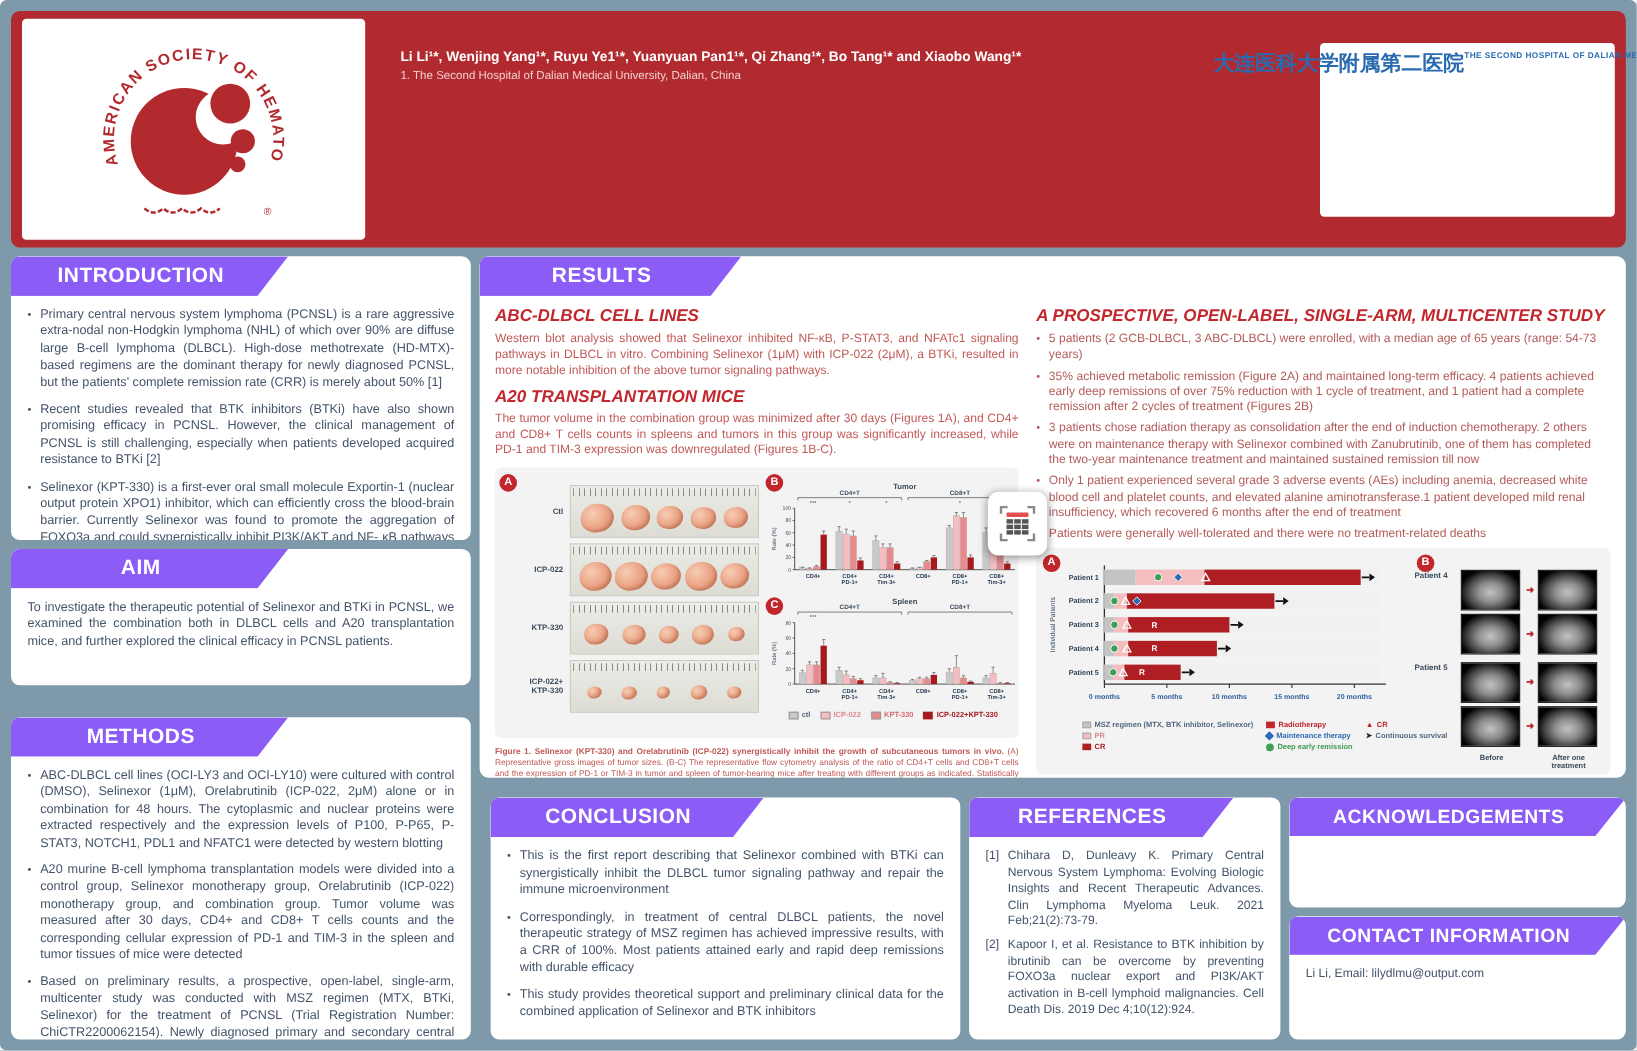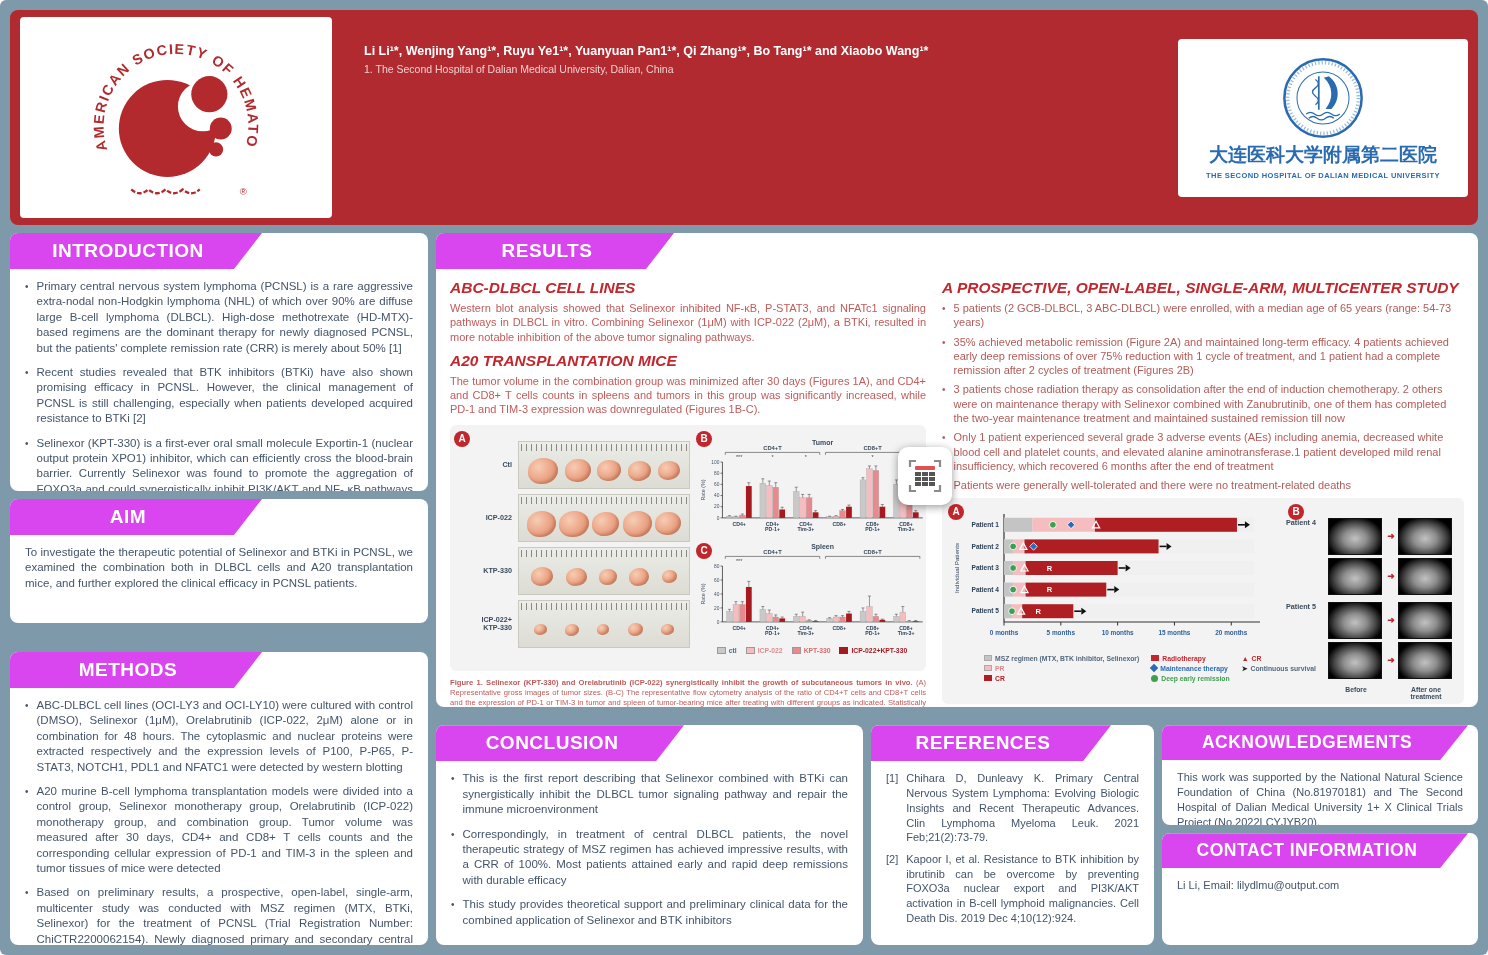--- a/index.html
+++ b/index.html
@@ -7,41 +7,41 @@
   .poster { position:relative; width:1488px; height:955px; background:#7d99aa; padding:10px; border-radius:6px; overflow:hidden; }
 
   
   .masthead { display:flex; gap:12px; background:#b12a2f; border-radius:8px; height:215px; padding:7px 10px; }
   .logo-box { background:#fff; border-radius:4px; }
   .logo-ash { width:312px; display:flex; align-items:center; justify-content:center; }
   .title-block { flex:1; color:#fff; padding:14px 6px 0 20px; }
   .ptitle { font-size:23.5px; font-style:italic; font-weight:bold; line-height:1.3; letter-spacing:0.2px; }
   .authors { margin-top:13px; font-size:12.5px; font-weight:bold; }
   .affiliation { margin-top:5px; font-size:10.5px; color:#f3cfd0; }
-  .logo-hospital { width:290px; height:158px; margin:auto 0; display:flex; flex-direction:column; align-items:center; justify-content:center; padding:4px; }
+  .logo-hospital { width:268px; height:158px; margin:auto 0; display:flex; flex-direction:row; align-items:flex-start; justify-content:center; padding:4px; }
   .hosp-cn { color:#2a6bb0; font-size:19px; font-weight:bold; margin-top:2px; white-space:nowrap; }
   .hosp-en { color:#2a6bb0; font-size:7.5px; font-weight:bold; letter-spacing:0.4px; margin-top:3px; white-space:nowrap; }
 
   
   .content { display:flex; gap:8px; margin-top:8px; height:712px; }
   .col-left { width:418px; display:flex; flex-direction:column; gap:8px; }
   .col-right { flex:1; display:flex; flex-direction:column; gap:18px;align-items:flex-end; }
   .card { background:#fff; border-radius:8px; overflow:hidden; position:relative; }
   .card-intro { height:258px; }
   .card-aim { height:124px; }
   .card-methods { flex:1;margin-top:21px; }
   .card-results { height:504px; }
   .bottom-row { display:flex; gap:8px; flex:1; }
   .card-conclusion { width:427px; }
   .card-references { width:283px; }
   .stack { flex:1; display:flex; flex-direction:column; gap:8px; }
   .card-ack { height:100px; }
   .card-contact { flex:1; }
 
-  .banner { background:#d946ef; color:#fff; font-weight:bold; font-size:19px; letter-spacing:0.5px; text-align:center; padding:7px 34px 7px 18px; clip-path:polygon(0 0,100% 0,calc(100% - 28px) 100%,0 100%); }
+  .banner { background:#8b5cf6; color:#fff; font-weight:bold; font-size:19px; letter-spacing:0.5px; text-align:center; padding:7px 34px 7px 18px; clip-path:polygon(0 0,100% 0,calc(100% - 28px) 100%,0 100%); }
   .banner.w-left { width:252px; }
   .banner.w-results { width:238px; }
   .banner.w-conc { width:248px; }
   .banner.w-ref { width:240px; }
   .banner.w-ack { width:306px; font-size:17.5px; }
   .banner.w-contact { width:306px; font-size:17.5px; }
 
   .card-body { padding:10px 15px 8px 15px; font-size:11.5px; color:#44546a; text-align:justify; line-height:1.34; }
   .bullet { display:flex; gap:8px; margin-bottom:9px; }
   .bullet .mk { flex:0 0 auto; font-size:10px; padding-top:1px; }
@@ -683,21 +683,20 @@
               <div class="bullet">
                 <span class="mk">[2]</span>
                 <span class="tx">Kapoor I, et al. Resistance to BTK inhibition by ibrutinib can be overcome by preventing FOXO3a nuclear export and PI3K/AKT activation in B-cell lymphoid malignancies. Cell Death Dis. 2019 Dec 4;10(12):924.</span>
               </div>
             </div>
         </section>
 
         <div class="stack">
           <section class="card card-ack">
             <div class="banner w-ack">ACKNOWLEDGEMENTS</div>
-            <div class="card-body" style="font-size:11px;">This work was supported by the National Natural Science Foundation of China (No.81970181) and The Second Hospital of Dalian Medical University 1+ X Clinical Trials Project (No.2022LCYJYB20).</div>
           </section>
           <section class="card card-contact">
             <div class="banner w-contact">CONTACT INFORMATION</div>
             <div class="card-body" style="font-size:11px; text-align:left;">Li Li, Email: lilydlmu@output.com</div>
           </section>
         </div>
       </div>
     </div>
   </div>
 

